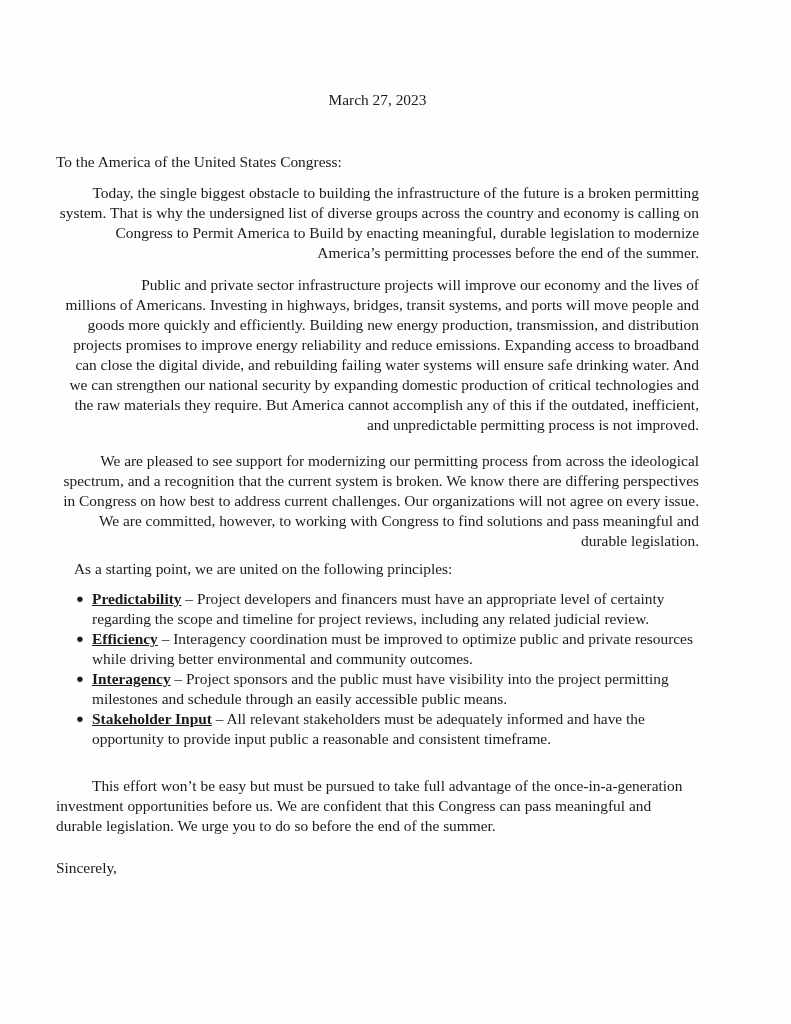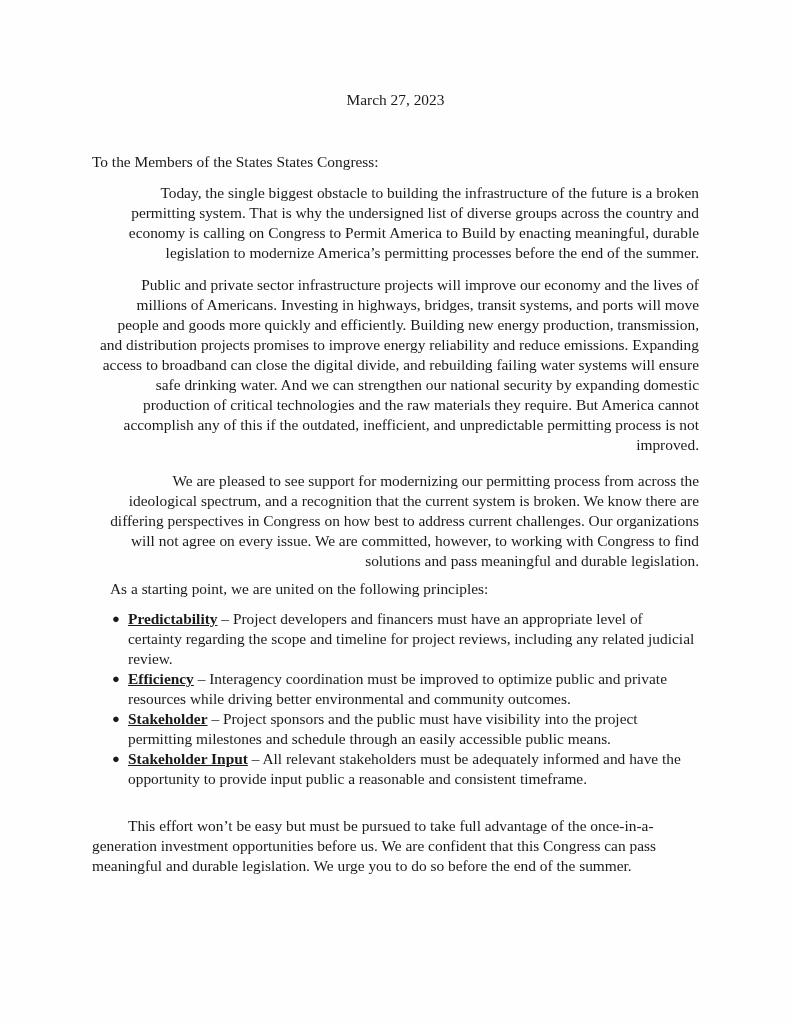--- a/index.html
+++ b/index.html
@@ -10,21 +10,21 @@
     height: 1024px;
     margin: 0 auto;
     background: #fefefe;
     color: #1a1a1a;
     font-family: "Liberation Serif", "DejaVu Serif", serif;
     font-size: 15.4px;
     line-height: 20px;
     overflow: hidden;
   }
   .letter {
-    padding: 90px 92px 0 92px;
+    padding: 90px 92px 0 56px;
   }
   .date-line {
     text-align: center;
     margin-bottom: 42px;
   }
   .salutation {
     margin-bottom: 11px;
   }
   p.body-para {
     text-indent: 36px;
@@ -59,21 +59,21 @@
   .signoff { }
 </style>
 </head>
 <body>
 
 <div class="page">
   <div class="letter">
 
     <div class="date-line">March 27, 2023</div>
 
-    <div class="salutation">To the Members of the States States Congress:</div>
+    <div class="salutation">To the America of the United States Congress:</div>
 
     <p class="body-para p1">Today, the single biggest obstacle to building the infrastructure of the future is a broken permitting system. That is why the undersigned list of diverse groups across the country and economy is calling on Congress to Permit America to Build by enacting meaningful, durable legislation to modernize America’s permitting processes before the end of the summer.</p>
 
     <p class="body-para p2">Public and private sector infrastructure projects will improve our economy and the lives of millions of Americans. Investing in highways, bridges, transit systems, and ports will move people and goods more quickly and efficiently. Building new energy production, transmission, and distribution projects promises to improve energy reliability and reduce emissions. Expanding access to broadband can close the digital divide, and rebuilding failing water systems will ensure safe drinking water. And we can strengthen our national security by expanding domestic production of critical technologies and the raw materials they require. But America cannot accomplish any of this if the outdated, inefficient, and unpredictable permitting process is not improved.</p>
 
     <p class="body-para p3">We are pleased to see support for modernizing our permitting process from across the ideological spectrum, and a recognition that the current system is broken. We know there are differing perspectives in Congress on how best to address current challenges. Our organizations will not agree on every issue. We are committed, however, to working with Congress to find solutions and pass meaningful and durable legislation.</p>
 
     <div class="principles-intro">As a starting point, we are united on the following principles:</div>
 
     <ul class="principles">
@@ -82,27 +82,28 @@
         <span class="term">Predictability</span>
         <span>– Project developers and financers must have an appropriate level of certainty regarding the scope and timeline for project reviews, including any related judicial review.</span>
       </li>
       <li>
         <span class="bullet-glyph">●</span>
         <span class="term">Efficiency</span>
         <span>– Interagency coordination must be improved to optimize public and private resources while driving better environmental and community outcomes.</span>
       </li>
       <li>
         <span class="bullet-glyph">●</span>
-        <span class="term">Stakeholder</span>
+        <span class="term">Interagency</span>
         <span>– Project sponsors and the public must have visibility into the project permitting milestones and schedule through an easily accessible public means.</span>
       </li>
       <li>
         <span class="bullet-glyph">●</span>
         <span class="term">Stakeholder Input</span>
         <span>– All relevant stakeholders must be adequately informed and have the opportunity to provide input public a reasonable and consistent timeframe.</span>
       </li>
     </ul>
 
     <p class="closing">This effort won’t be easy but must be pursued to take full advantage of the once-in-a-generation investment opportunities before us. We are confident that this Congress can pass meaningful and durable legislation. We urge you to do so before the end of the summer.</p>
 
+    <div class="signoff">Sincerely,</div>
 
   </div>
 </div>
 
 </body></html>

